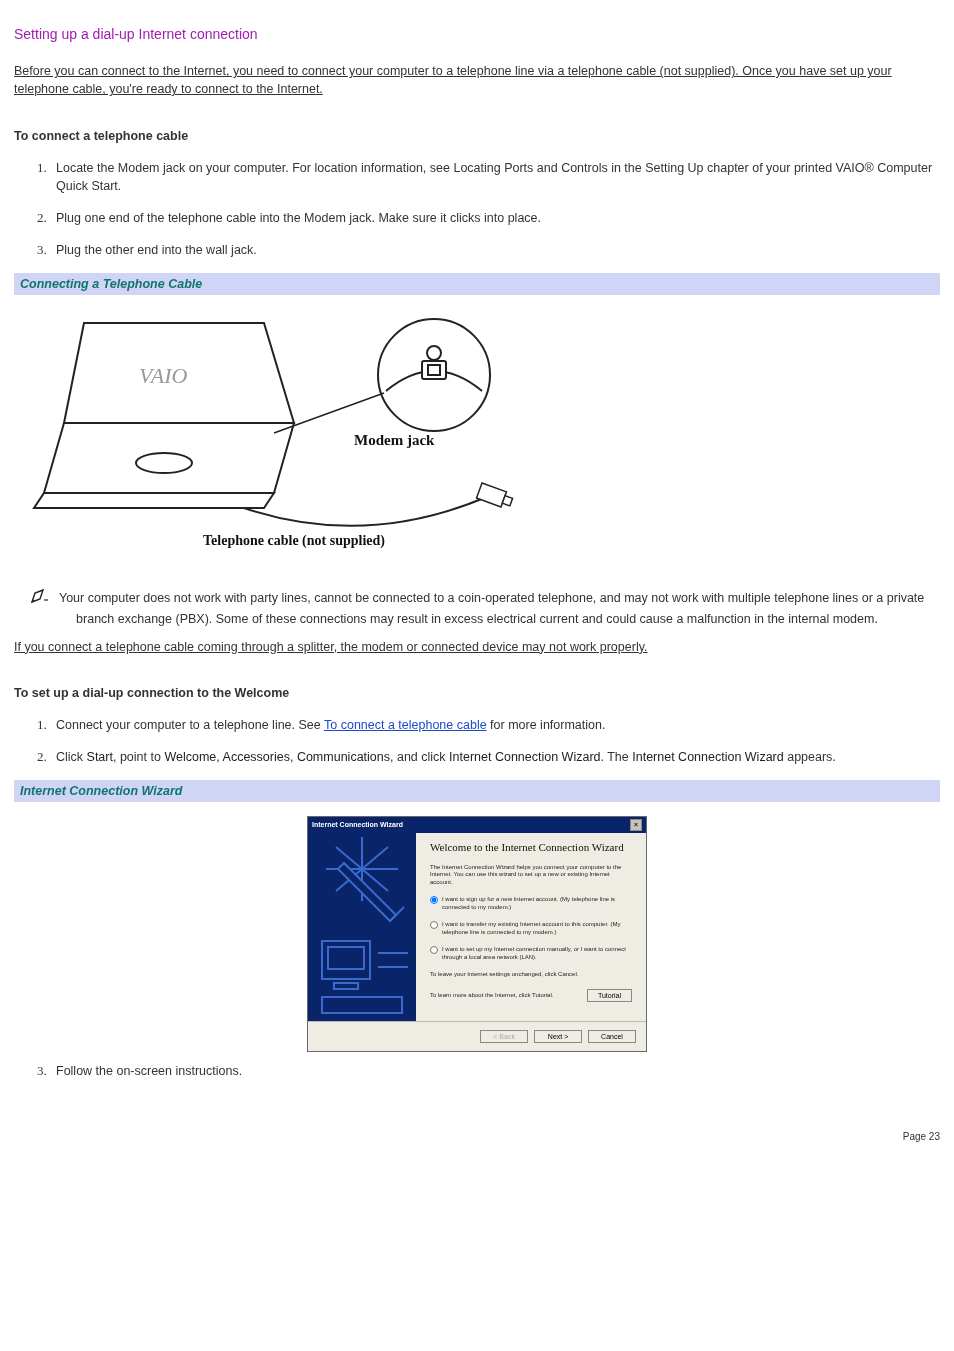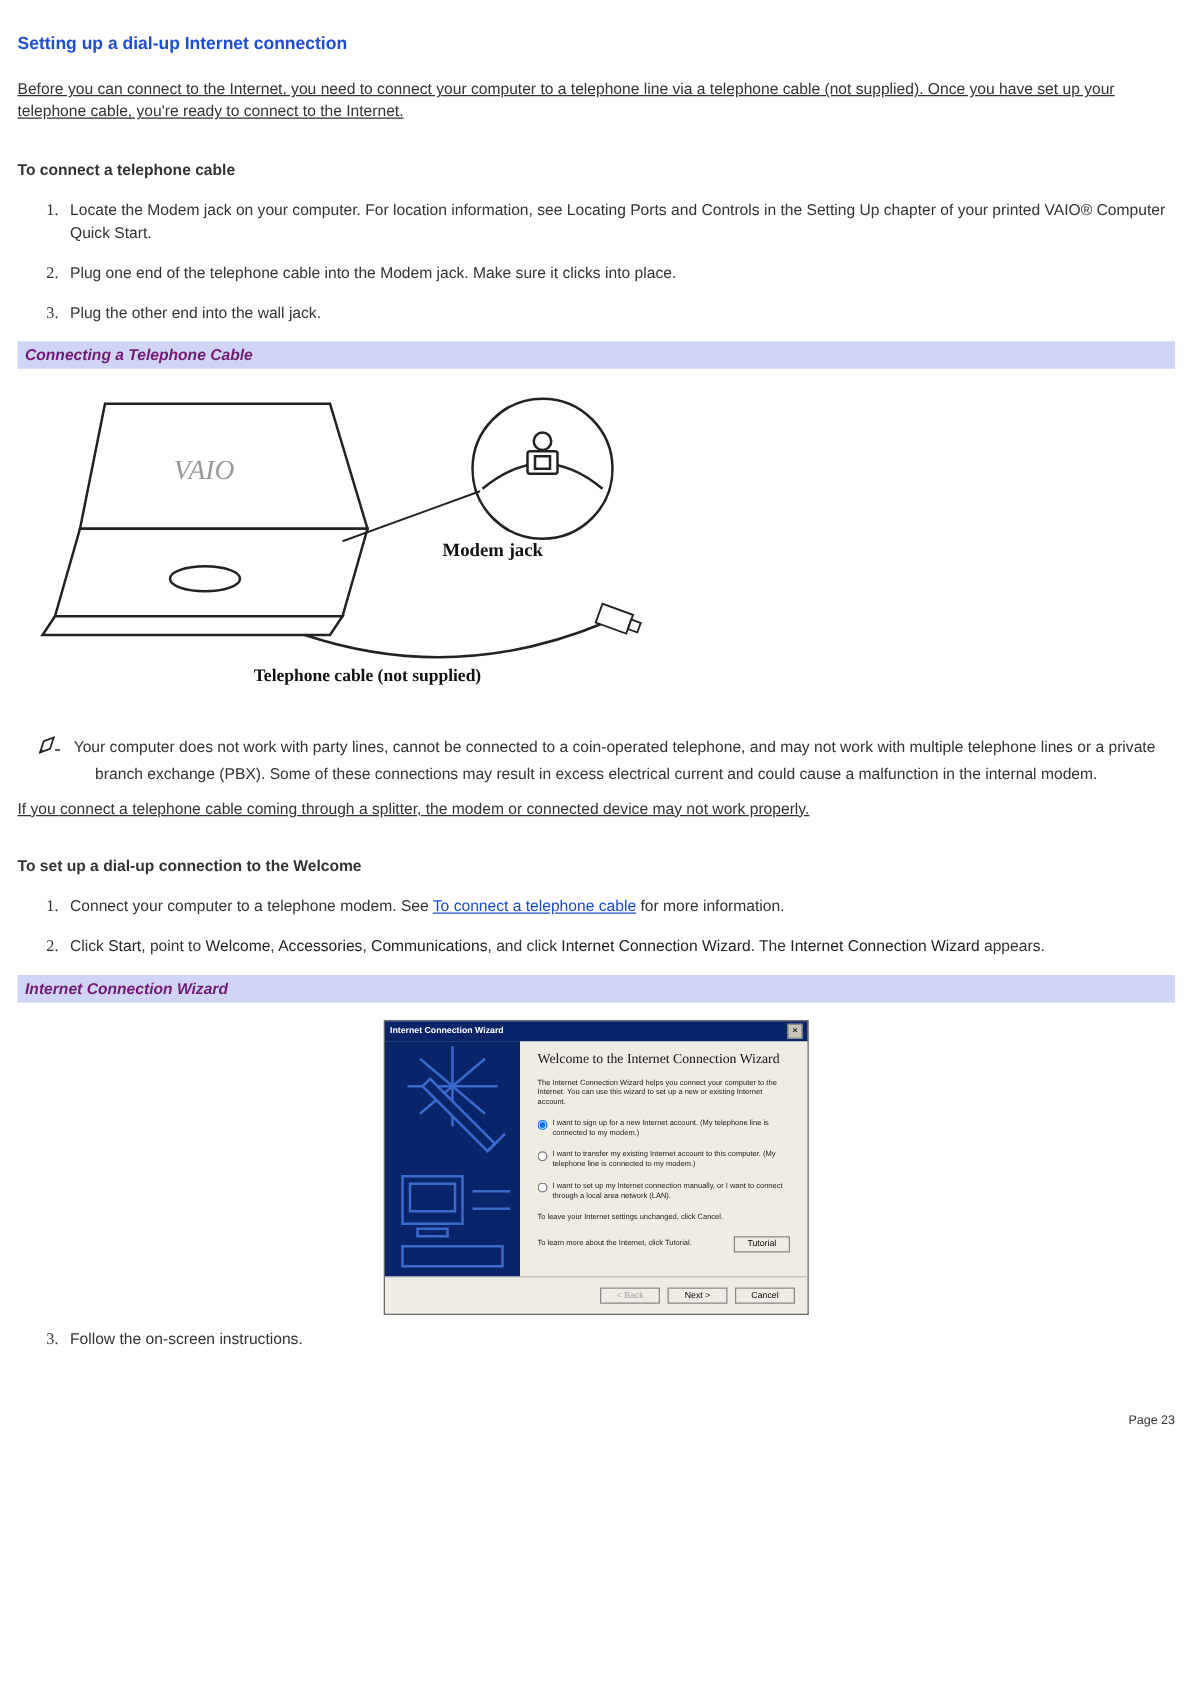--- a/index.html
+++ b/index.html
@@ -7,22 +7,22 @@
     padding: 10px 14px;
     font-family: Verdana, Geneva, sans-serif;
     font-size: 12.5px;
     color: #333333;
     line-height: 1.45;
     background: #ffffff;
     width: 926px;
   }
   h1 {
     font-size: 14px;
-    font-weight: bold;
-    color: #1d4ed8;
+    font-weight: normal;
+    color: #a21caf;
     margin: 14px 0 18px 0;
   }
   .section-sub {
     font-weight: bold;
     color: #333;
     margin-top: 28px;
     margin-bottom: 14px;
     font-size: 12.5px;
   }
   p {
@@ -36,21 +36,21 @@
   ol li {
     margin-bottom: 14px;
     padding-left: 6px;
   }
   ol li::marker {
     font-family: "Times New Roman", serif;
     font-size: 13px;
   }
   .caption-bar {
     background: #d0d4f5;
-    color: #701a75;
+    color: #0f766e;
     font-style: italic;
     font-weight: bold;
     padding: 2px 6px;
     font-size: 12.5px;
     margin-top: 0;
   }
   .figure-area {
     text-align: left;
     padding: 18px 0 8px 0;
     text-decoration: underline;
@@ -243,21 +243,21 @@
   </span>
   <span>Your computer does not work with party lines, cannot be connected to a coin-operated telephone, and may not work with multiple telephone lines or a private branch exchange (PBX). Some of these connections may result in excess electrical current and could cause a malfunction in the internal modem.</span>
 </div>
 
 <p>If you connect a telephone cable coming through a splitter, the modem or connected device may not work properly.</p>
 
 <div class="section-sub">To set up a dial-up connection to the Welcome</div>
 
 <ol>
   <li>
-    <span>Connect your computer to a telephone modem. See </span><a href="#" class="link">To connect a telephone cable</a><span> for more information.</span>
+    <span>Connect your computer to a telephone line. See </span><a href="#" class="link">To connect a telephone cable</a><span> for more information.</span>
   </li>
   <li>
     <span>Click </span><b>Start</b><span>, point to </span><b>Welcome</b><span>, </span><b>Accessories</b><span>, </span><b>Communications</b><span>, and click </span><b>Internet Connection Wizard</b><span>. The </span><b>Internet Connection Wizard</b><span> appears.</span>
   </li>
 </ol>
 
 <div class="caption-bar">Internet Connection Wizard</div>
 
 <div class="wizard-box">
   <div class="wizard-title">

